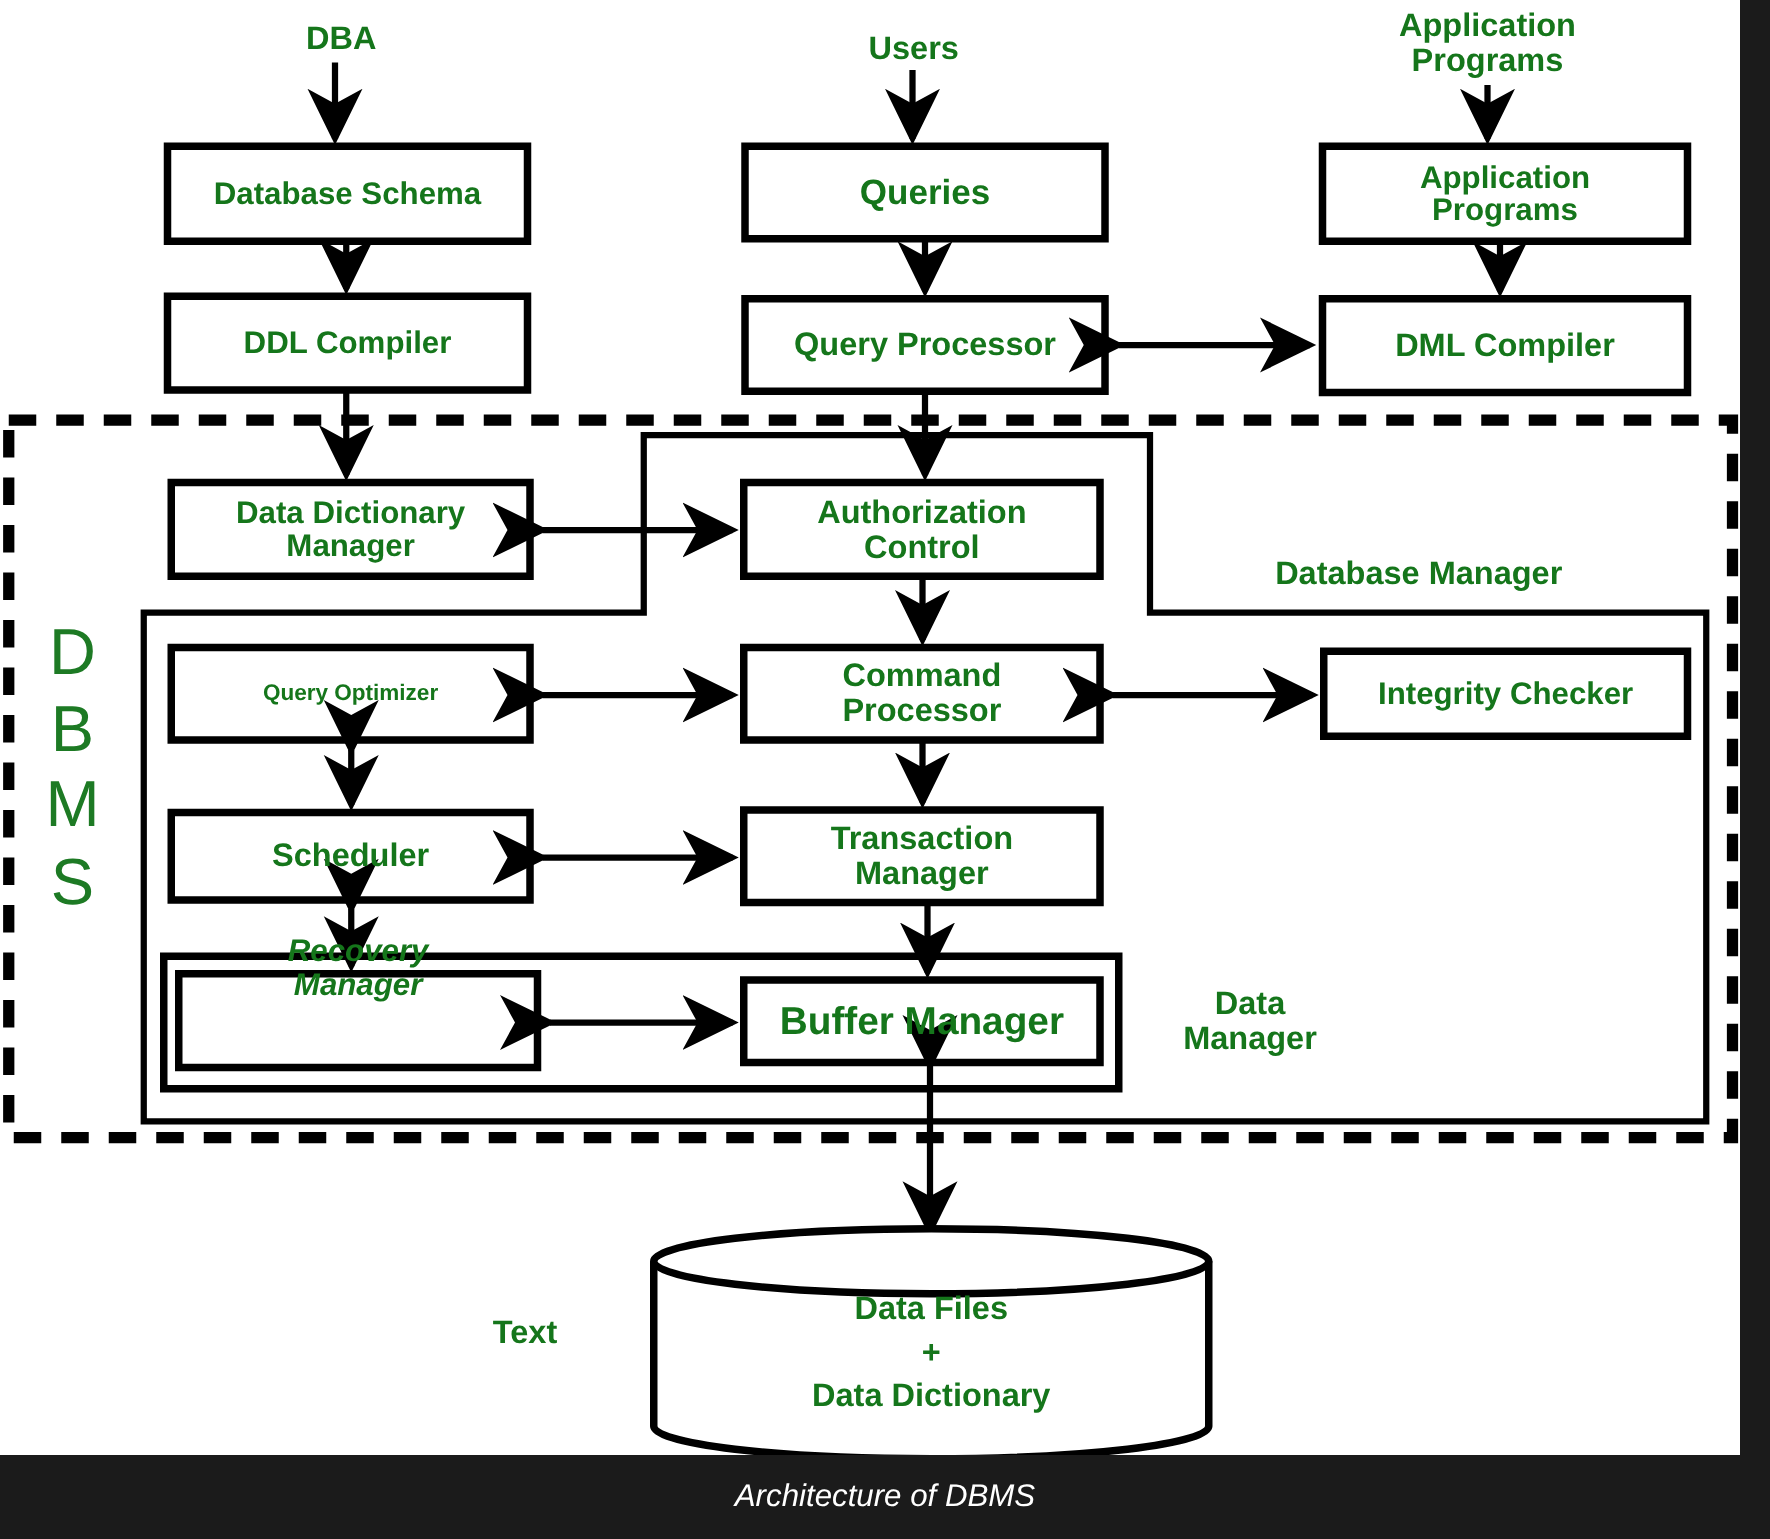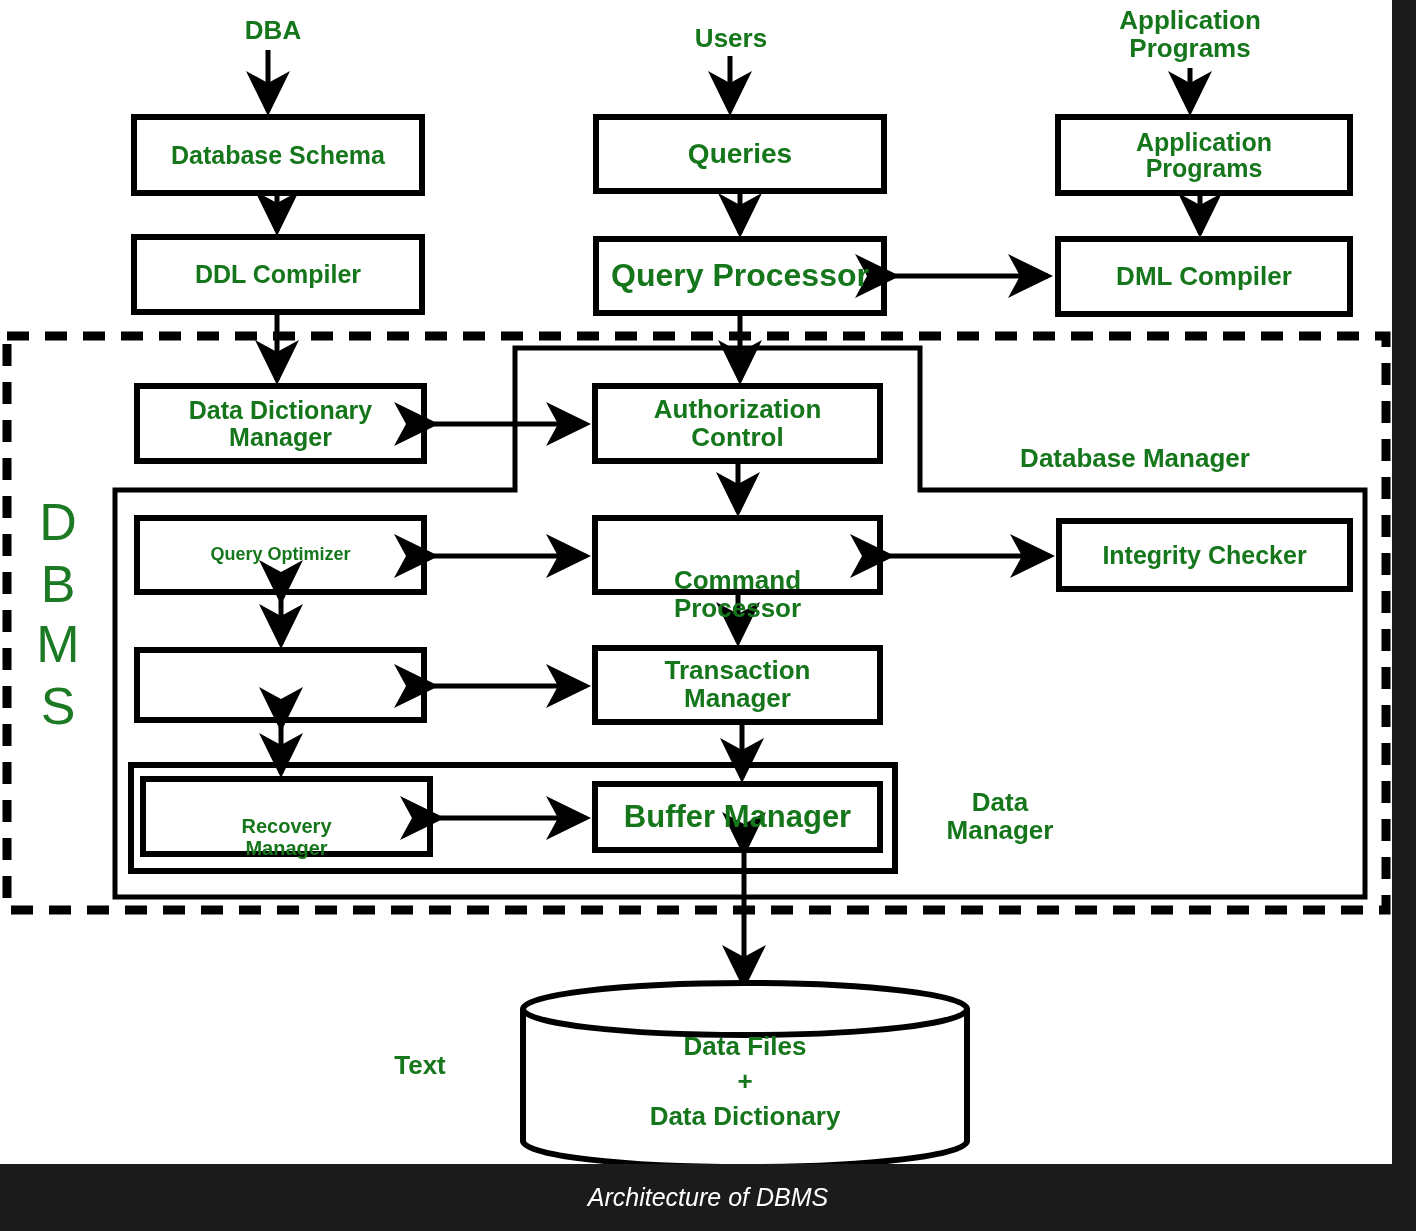--- a/index.html
+++ b/index.html
@@ -91,45 +91,46 @@
   </svg>
 
   <div class="lbl" style="left:208px;top:14px;width:130px;height:34px;font-size:26px;">DBA</div>
   <div class="lbl" style="left:666px;top:22px;width:130px;height:34px;font-size:26px;">Users</div>
   <div class="lbl" style="left:1090px;top:2px;width:200px;height:66px;font-size:26px;">Application
 Programs</div>
 
   <div class="lbl" style="left:134px;top:117px;width:288px;height:76px;font-size:25px;">Database Schema</div>
   <div class="lbl" style="left:134px;top:237px;width:288px;height:75px;font-size:25px;">DDL Compiler</div>
   <div class="lbl" style="left:596px;top:117px;width:288px;height:74px;font-size:28px;">Queries</div>
-  <div class="lbl" style="left:596px;top:239px;width:288px;height:74px;font-size:32px;">Query Processor</div>
+  <div class="lbl" style="left:596px;top:239px;width:288px;height:74px;font-size:26px;">Query Processor</div>
   <div class="lbl" style="left:1058px;top:117px;width:292px;height:76px;font-size:25px;">Application
 Programs</div>
   <div class="lbl" style="left:1058px;top:239px;width:292px;height:75px;font-size:26px;">DML Compiler</div>
 
   <div class="dbms-letter" style="left:28px;top:492px;">D</div>
   <div class="dbms-letter" style="left:28px;top:554px;">B</div>
   <div class="dbms-letter" style="left:28px;top:614px;">M</div>
   <div class="dbms-letter" style="left:28px;top:676px;">S</div>
 
   <div class="lbl" style="left:960px;top:442px;width:350px;height:34px;font-size:26px;">Database Manager</div>
   <div class="lbl" style="left:900px;top:782px;width:200px;height:70px;font-size:26px;">Data
 Manager</div>
 
   <div class="lbl" style="left:137px;top:386px;width:287px;height:75px;font-size:25px;">Data Dictionary
 Manager</div>
   <div class="lbl" style="left:595px;top:386px;width:285px;height:75px;font-size:26px;">Authorization
 Control</div>
   <div class="lbl" style="left:137px;top:518px;width:287px;height:74px;font-size:18px;">Query Optimizer</div>
-  <div class="lbl" style="left:595px;top:518px;width:285px;height:74px;font-size:26px;margin-top:40px;">Command
+  <div class="lbl" style="left:595px;top:518px;width:285px;height:74px;font-size:26px;">Command
 Processor</div>
   <div class="lbl" style="left:1059px;top:521px;width:291px;height:68px;font-size:25px;text-align:right;">Integrity Checker</div>
+  <div class="lbl" style="left:137px;top:650px;width:287px;height:70px;font-size:26px;">Scheduler</div>
   <div class="lbl" style="left:595px;top:648px;width:285px;height:74px;font-size:26px;">Transaction
 Manager</div>
-  <div class="lbl" style="left:143px;top:800px;width:287px;height:75px;font-size:20px;">Recovery
+  <div class="lbl" style="left:143px;top:737px;width:287px;height:75px;font-size:25px;font-style:italic;">Recovery
 Manager</div>
   <div class="lbl" style="left:595px;top:784px;width:285px;height:66px;font-size:31px;">Buffer Manager</div>
 
   <div class="lbl" style="left:360px;top:1048px;width:120px;height:36px;font-size:26px;">Text</div>
 
   <div class="lbl" style="left:565px;top:1030px;width:360px;height:34px;font-size:26px;">Data Files</div>
   <div class="lbl" style="left:565px;top:1066px;width:360px;height:32px;font-size:26px;">+</div>
   <div class="lbl" style="left:565px;top:1100px;width:360px;height:34px;font-size:26px;">Data Dictionary</div>
 
   <div class="rightband"></div>

